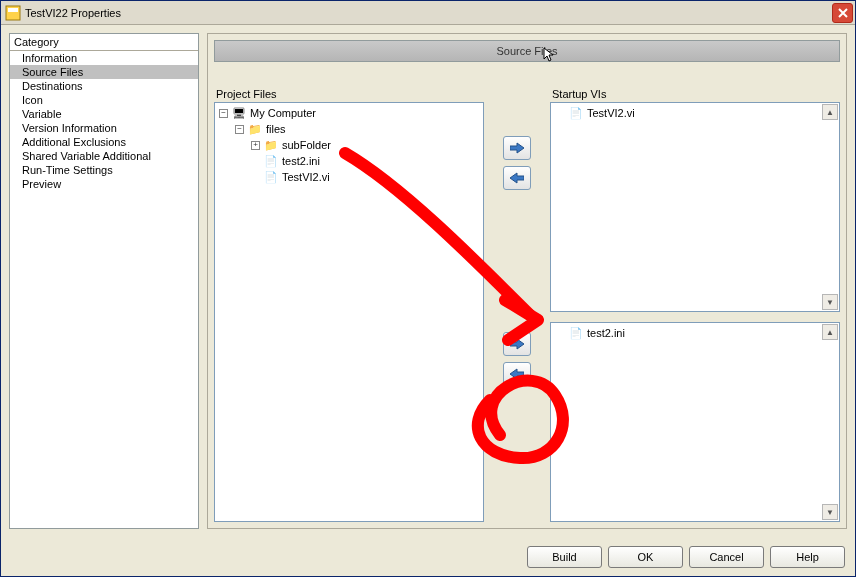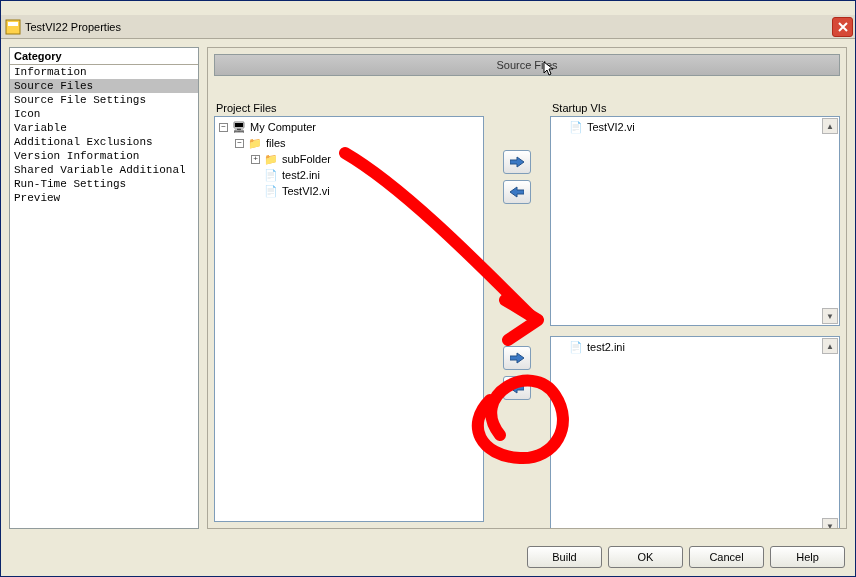--- a/index.html
+++ b/index.html
@@ -24,21 +24,20 @@
   }
   .titlebar {
     height: 24px;
     background: linear-gradient(to bottom,#3a6ea5,#2a5a90);
     background: #dfdbcd;
     border-bottom:1px solid #aca899;
     display:flex;
     align-items:center;
     padding: 0 2px 0 4px;
     color:#000;
-    margin-top:14px;
   }
   .titlebar .icon-slot { width:16px; height:16px; margin-right:4px; display:flex; align-items:center; justify-content:center; }
   .titlebar .title { flex:1; font-size:11px; }
   .close-btn {
     width:21px; height:20px;
     background:#d64937;
     border:1px solid #b02a1a;
     border-radius:3px;
     display:flex; align-items:center; justify-content:center;
     color:#fff; font-weight:bold;
@@ -54,28 +53,26 @@
   .category-panel {
     width:190px;
     border:1px solid #919b9c;
     background:#fff;
     display:flex; flex-direction:column;
   }
   .category-header {
     font-size:11px;
     padding:2px 4px;
     background:#fff;
-    font-weight:bold;
   }
   .category-list { flex:1; overflow:auto; border-top:1px solid #aca899; }
   .category-item {
-    padding:1px 4px;
+    padding:1px 12px;
     cursor:pointer;
     white-space:nowrap;
-    font-family:Liberation Mono, monospace;
   }
   .category-item.selected {
     background:#c0c0c0;
   }
   .right-area {
     flex:1;
     display:flex;
     flex-direction:column;
     border:1px solid #aca899;
     background:#ece9d8;
@@ -209,25 +206,25 @@
     </div>
   </div>
 
   <div class="body-area">
 
     <div class="category-panel">
       <div class="category-header">Category</div>
       <div class="category-list" id="category-list">
           <div class="category-item">Information</div>
           <div class="category-item selected">Source Files</div>
-          <div class="category-item">Source File Settings</div>
+          <div class="category-item">Destinations</div>
           <div class="category-item">Icon</div>
           <div class="category-item">Variable</div>
+          <div class="category-item">Version Information</div>
           <div class="category-item">Additional Exclusions</div>
-          <div class="category-item">Version Information</div>
           <div class="category-item">Shared Variable Additional</div>
           <div class="category-item">Run-Time Settings</div>
           <div class="category-item">Preview</div>
         </div>
     </div>
 
     <div class="right-area">
 
       <div class="section-title">
         <span>Source Files</span>

